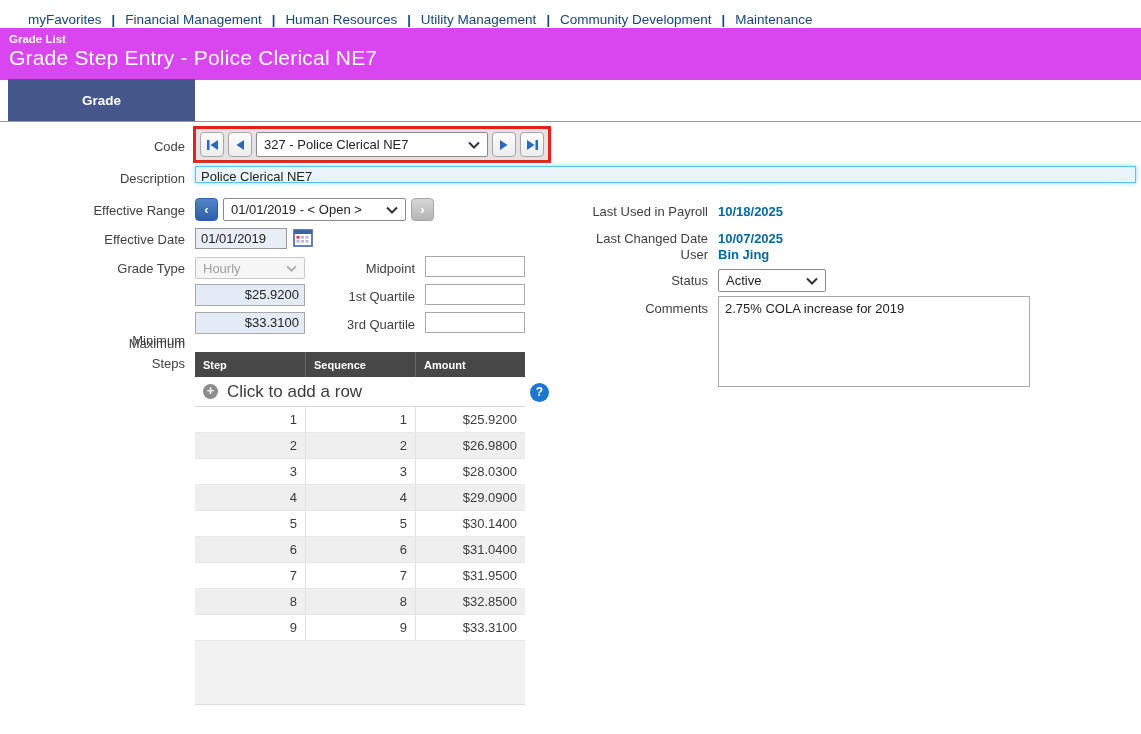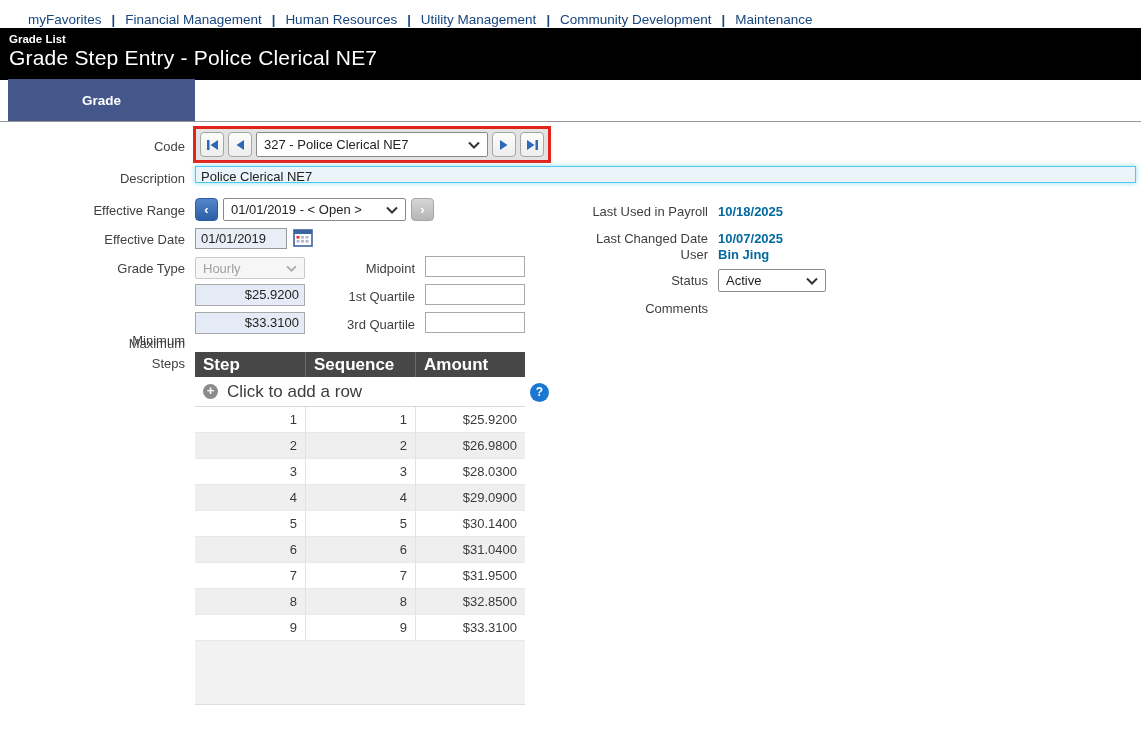--- a/index.html
+++ b/index.html
@@ -6,21 +6,21 @@
   body { font-family:"Liberation Sans", sans-serif; background:#fff; }
   #screen { position:relative; width:1141px; height:734px; background:#fff; overflow:hidden; }
 
   
   .topnav { position:absolute; left:0; top:0; width:1141px; height:40px; background:#fff;
             border-bottom:1px solid #c9c9c9; display:flex; align-items:center; padding-left:28px; }
   .topnav a { color:#17457e; font-size:13.5px; text-decoration:none; cursor:pointer; }
   .topnav .sep { color:#17457e; font-weight:bold; margin:0 10px; font-size:13px; }
 
   
-  .redheader { position:absolute; left:0; top:28px; width:1141px; height:52px; background:#000000; color:#fff; padding:5px 0 0 9px; }
+  .redheader { position:absolute; left:0; top:28px; width:1141px; height:52px; background:#d946ef; color:#fff; padding:5px 0 0 9px; }
   .breadcrumb { font-size:11.5px; font-weight:600; }
   .pagetitle  { font-size:21px; font-weight:400; margin-top:1px; letter-spacing:.2px; }
 
   
   .tabstrip { position:absolute; left:0; top:80px; width:1141px; height:42px; border-bottom:1px solid #989898; }
   .tab { position:absolute; left:8px; bottom:0; width:187px; height:42px; background:#45578a; color:#fff;
          font-size:13.5px; font-weight:bold; display:flex; align-items:center; justify-content:center; cursor:pointer; }
 
   .lbl { position:absolute; font-size:13px; color:#3f3f3f; text-align:right; }
   .boldval { position:absolute; font-size:13px; font-weight:bold; color:#0369a1; }
@@ -52,21 +52,21 @@
   .sel-disabled { position:absolute; left:195px; top:257px; width:110px; height:22px; background:#f6f6f6;
                   border:1px solid #c9c9c9; color:#a0a0a0; cursor:default; }
   .money { text-align:right; padding-right:5px; background:#e5ebf6; border:1px solid #a9a9a9; line-height:20px; }
   .min-field { left:195px; top:284px; width:110px; height:22px; }
   .max-field { left:195px; top:312px; width:110px; height:22px; }
   .inputempty { position:absolute; width:100px; height:21px; background:#fff; border:1px solid #a9a9a9; cursor:text; }
 
   
   .steps-table { position:absolute; left:195px; top:352px; width:330px; }
   .thead { display:flex; height:25px; background:#474747; }
-  .th { width:110px; color:#fff; font-size:17px; font-weight:bold; padding-left:8px; display:flex; align-items:center; }
+  .th { width:110px; color:#fff; font-size:11px; font-weight:bold; padding-left:8px; display:flex; align-items:center; }
   .th + .th { border-left:1px solid #6a6a6a; }
   .addrow { height:30px; display:flex; align-items:center; gap:9px; padding-left:8px; background:#fff;
             border-bottom:1px solid #d8d8d8; cursor:pointer; }
   .plusicon { width:15px; height:15px; border-radius:50%; background:#8c8c8c; color:#fff; font-size:13px;
               line-height:14px; text-align:center; font-weight:bold; flex:none; }
   .addtext { font-size:17px; color:#3c3c3c; }
   .trow { display:flex; height:26px; background:#fff; border-bottom:1px solid #e8e8e8; cursor:pointer; }
   .trow.alt { background:#efefef; }
   .td { width:110px; font-size:13px; color:#3a3a3a; text-align:right; padding-right:8px; line-height:25px; }
   .td + .td { border-left:1px solid #e2e2e2; }
@@ -260,14 +260,15 @@
 
   <div class="lbl" style="left:478px; top:273px; width:230px;">Status</div>
   <div class="fakeselect sel-status">
     <span>Active</span>
     <svg width="12" height="8" viewBox="0 0 12 8">
       <polyline points="1,1.5 6,6.5 11,1.5" fill="none" stroke="#333" stroke-width="2"></polyline>
     </svg>
   </div>
 
   <div class="lbl" style="left:478px; top:301px; width:230px;">Comments</div>
+  <div class="comments">2.75% COLA increase for 2019</div>
 
 </div>
 
 </body></html>

